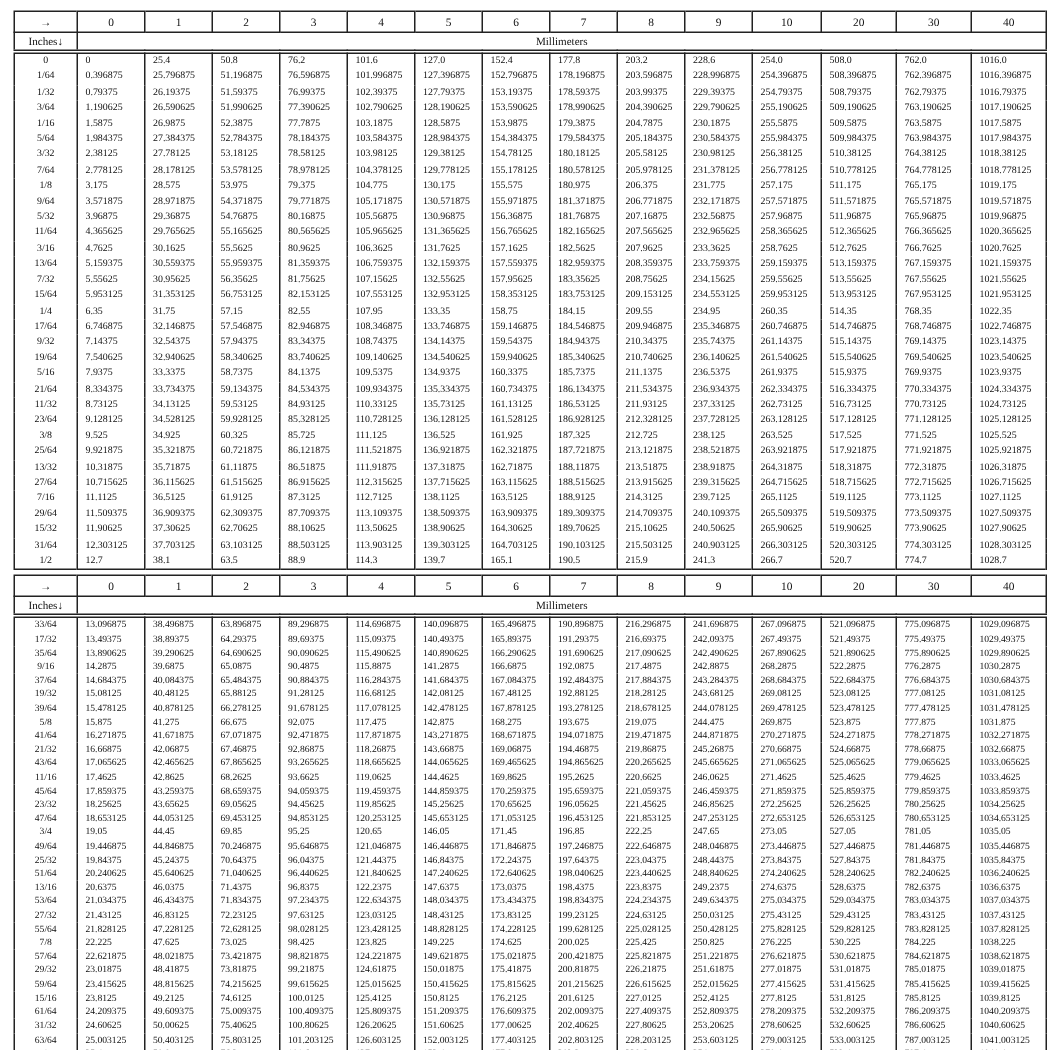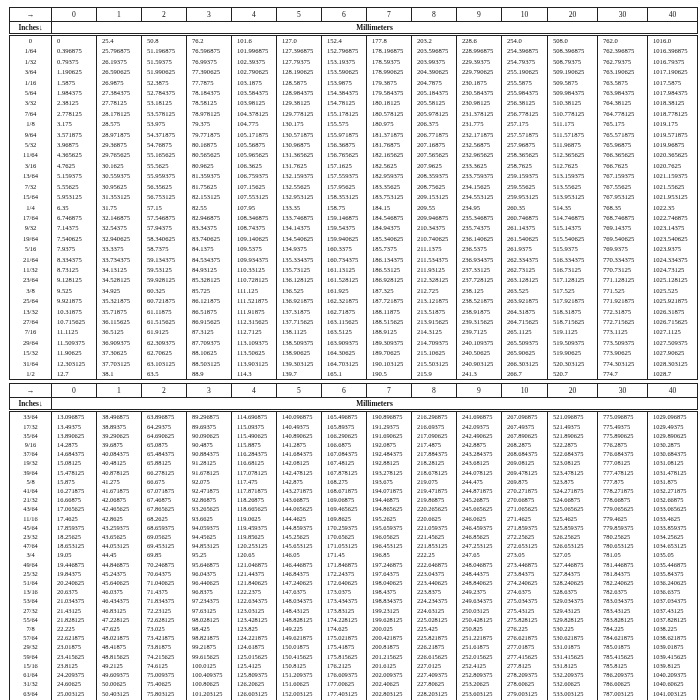--- a/index.html
+++ b/index.html
@@ -6,21 +6,21 @@
   body{width:700px;height:700px;overflow:hidden;font-family:"Liberation Serif",serif;color:#111;}
   .page{padding:7px 4px 0 9px;}
   table{border-collapse:collapse;table-layout:fixed;width:688px;border:1px solid #222;background:#fff;}
   .tbl-gap{height:3px;}
   col.w-lab{width:42px;}
   col.w-s{width:45px;}
   col.w-m{width:46px;}
   col.w-l{width:50px;}
   th,td{border-left:1px solid #222;border-right:1px solid #222;font-weight:normal;white-space:nowrap;overflow:hidden;box-sizing:border-box;}
   thead tr.nums th{border-bottom:1px solid #222;height:13px;line-height:13px;font-size:7.6px;text-align:center;padding:0;}
-  thead tr.units th{border-bottom:3px double #222;height:11px;line-height:11px;font-size:7.4px;text-align:center;padding:0;font-weight:bold;}
+  thead tr.units th{border-bottom:3px double #222;height:11px;line-height:11px;font-size:7.4px;text-align:center;padding:0;}
   tbody th.frac{text-align:center;padding:0;}
   tbody td{text-align:left;padding:0 0 0 5px;}
   table.t1 tbody th,table.t1 tbody td{height:10.35px;line-height:10.4px;font-size:6.6px;}
   table.t2 tbody th,table.t2 tbody td{height:9.16px;line-height:9.2px;font-size:6.4px;}
 </style>
 </head>
 <body>
 
 <div class="page">
   <table class="t1">

